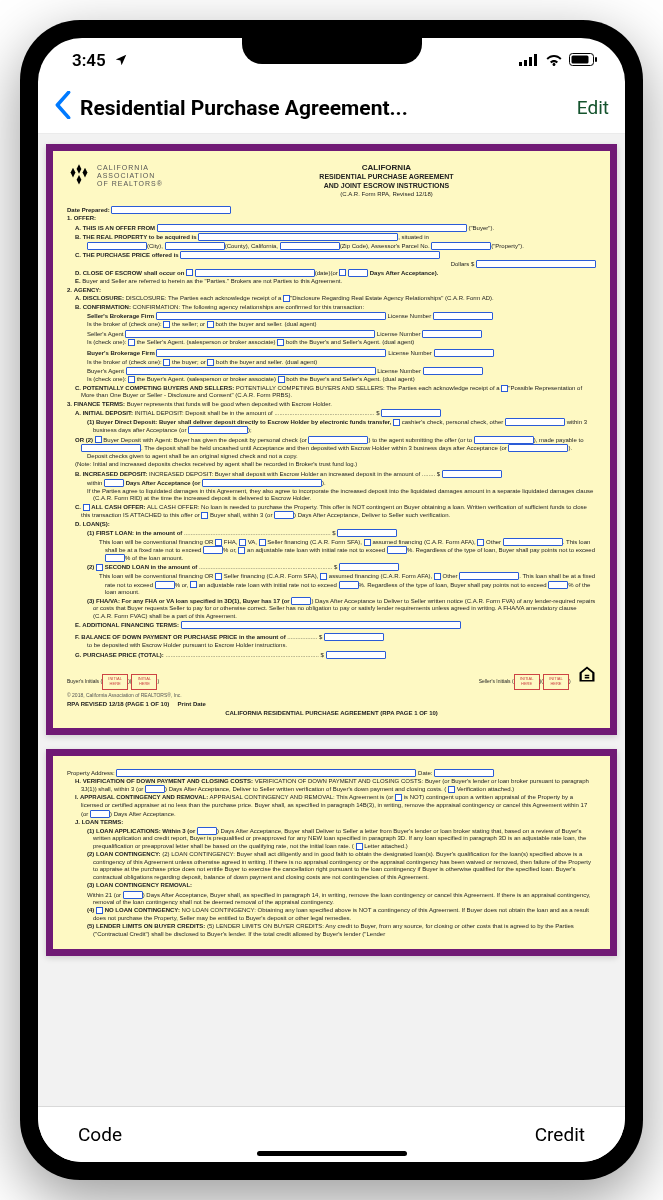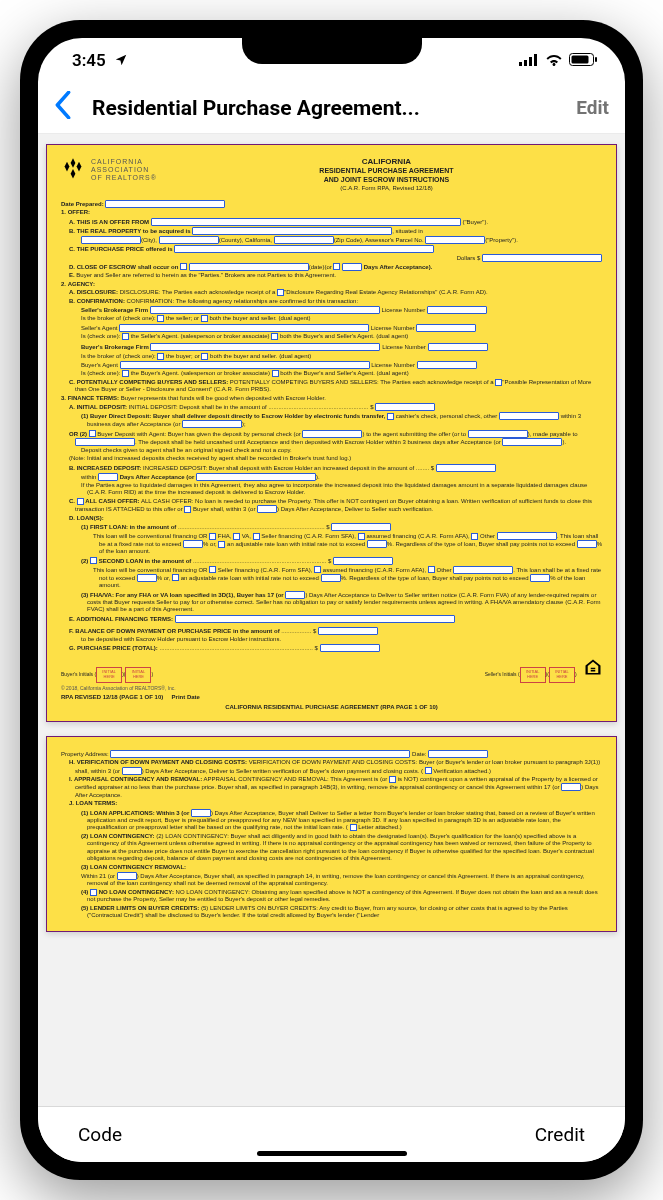--- a/index.html
+++ b/index.html
@@ -50,37 +50,37 @@
     font-size: 17px;
   }
   .status-left { display: flex; align-items: flex-end; gap: 8px; }
   .status-right { display: flex; align-items: center; gap: 6px; }
   .nav-bar {
     height: 52px;
     display: flex;
     align-items: center;
     padding: 0 16px;
     border-bottom: 0.5px solid rgba(0,0,0,0.08);
-    gap: 20px;
+    gap: 8px;
   }
   .back-chevron { color: #007aff; font-size: 32px; line-height: 1; font-weight: 400; }
   .nav-title { flex: 1; font-size: 21px; font-weight: 700; color: #000; white-space: nowrap; overflow: hidden; text-overflow: ellipsis; }
-  .nav-edit { color: #737373; font-size: 19px; font-weight: 700; }
+  .nav-edit { color: #14532d; font-size: 19px; font-weight: 400; }
   .content {
     flex: 1;
     overflow: auto;
     background: #f2f2f2;
     display: flex;
     flex-direction: column;
     gap: 14px;
     padding: 10px 8px;
   }
   .page {
-    background: #fde047;
-    border: 1px solid #701a75;
+    background: #fef9c3;
+    border: 7px solid #701a75;
     box-shadow: 0 2px 6px rgba(0,0,0,0.15);
     padding: 12px 14px 10px 14px;
     font-size: 6px;
     line-height: 1.25;
     color: #222;
     font-family: Arial, sans-serif;
     position: relative;
   }
   .hdr { display: flex; align-items: flex-start; gap: 14px; margin-bottom: 8px; }
   .logo-col { display: flex; align-items: center; gap: 6px; }

